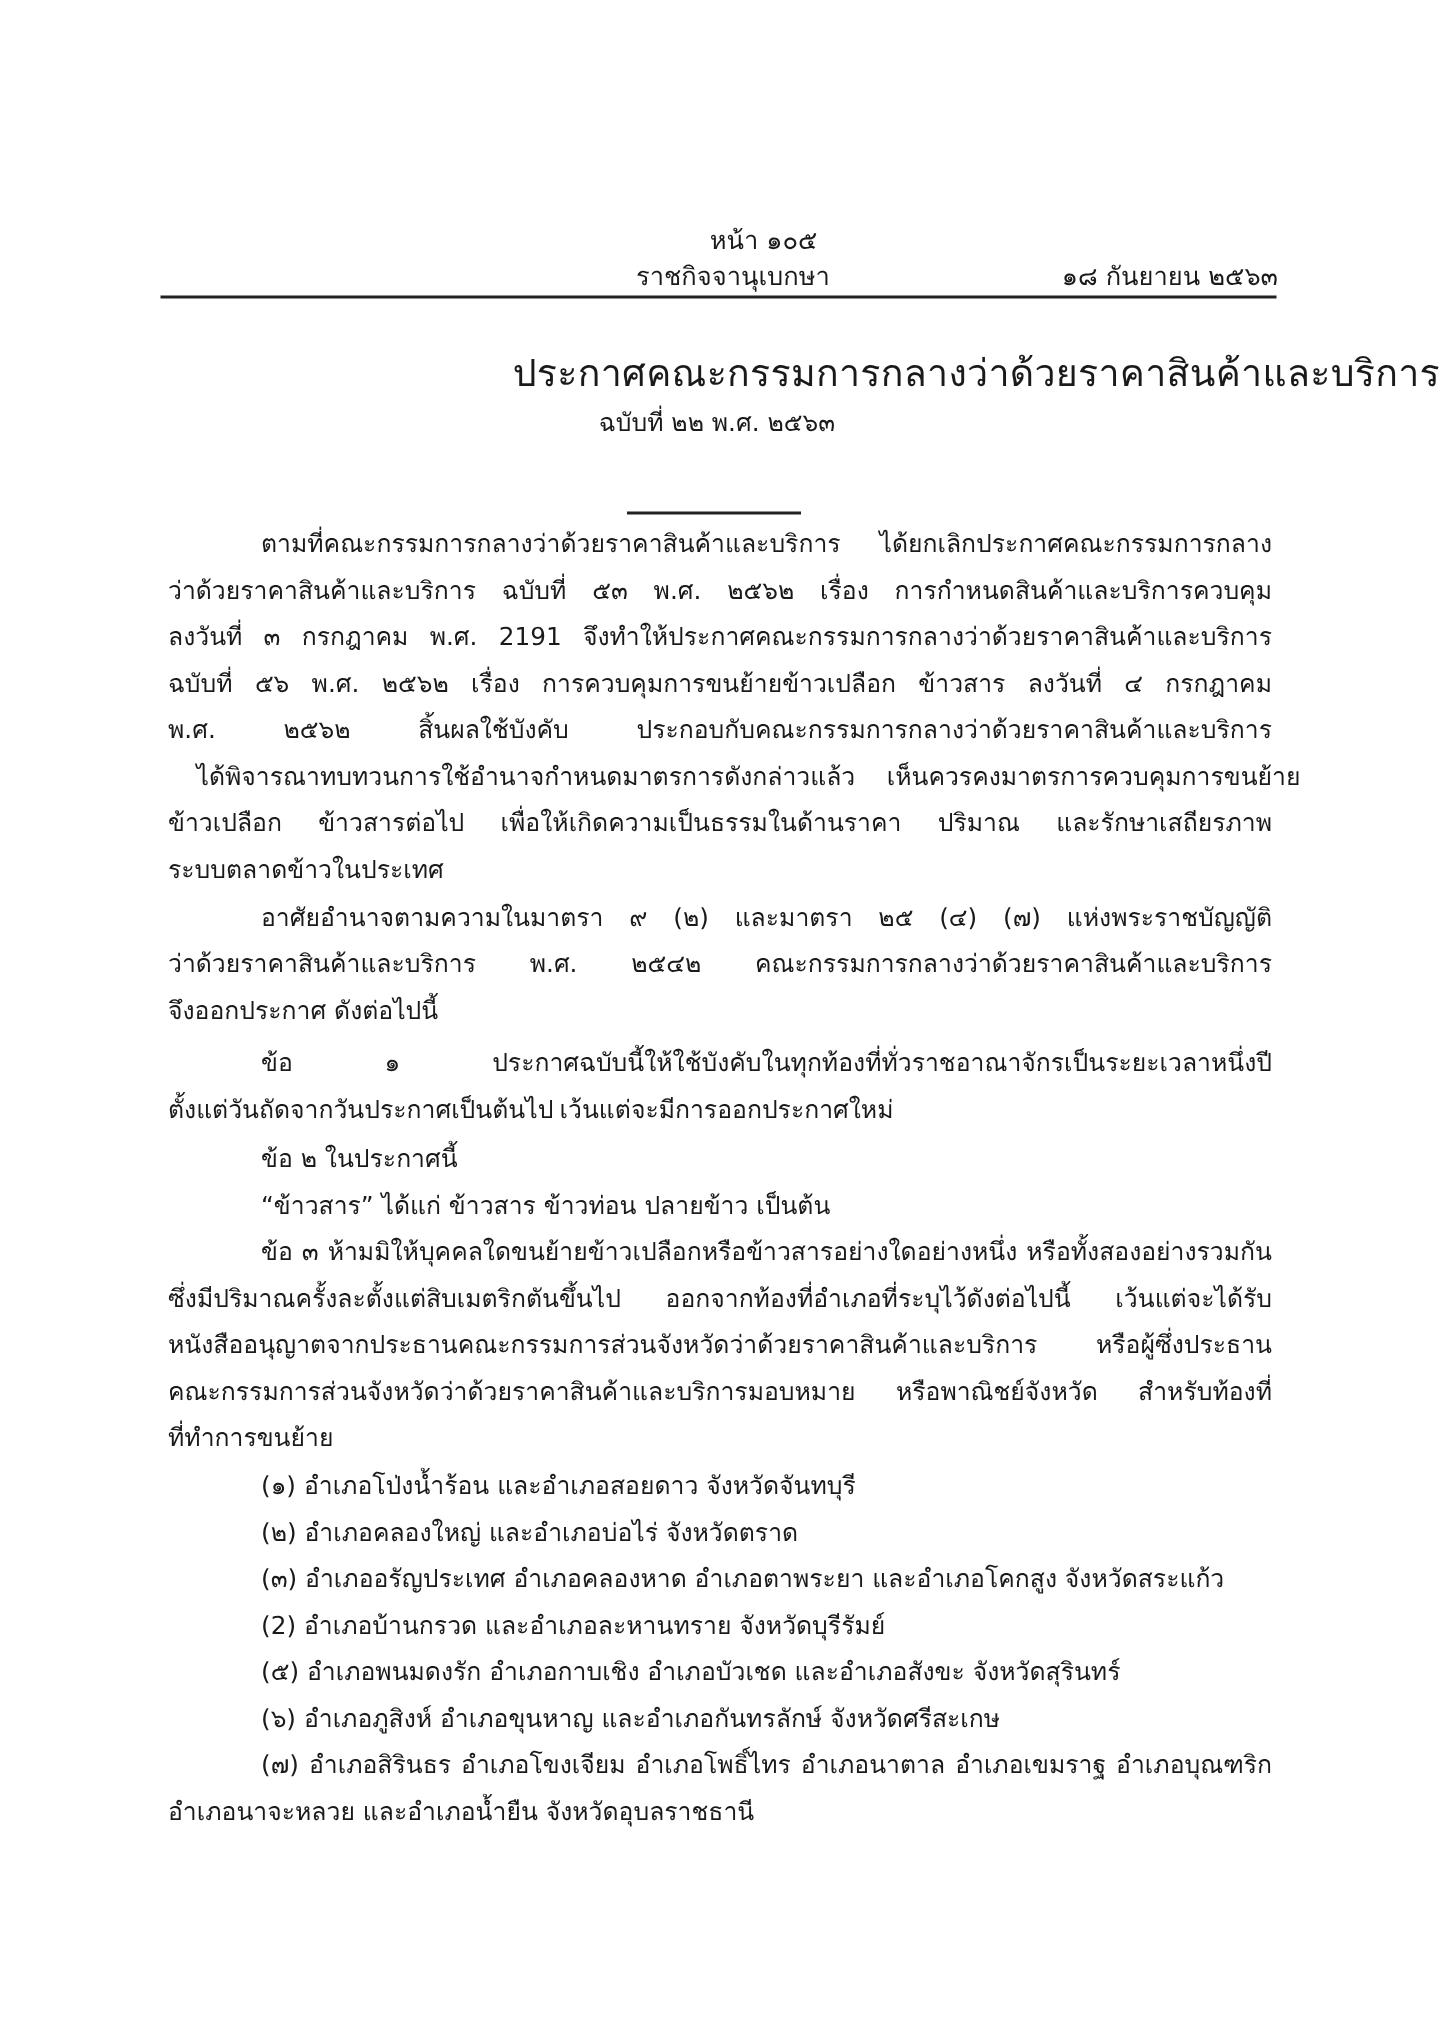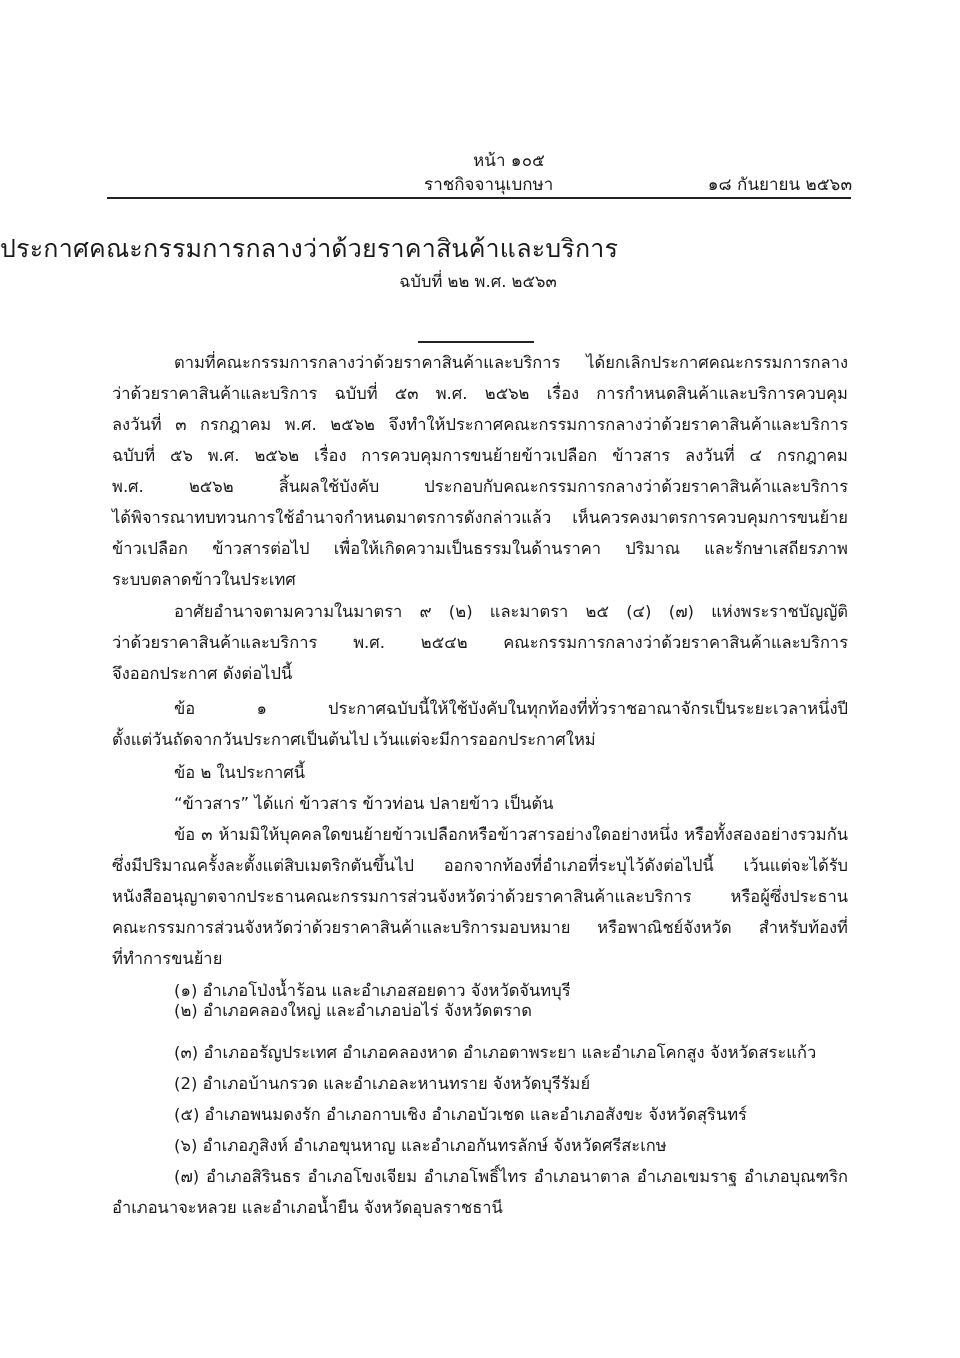--- a/index.html
+++ b/index.html
@@ -6,21 +6,21 @@
   body { width: 960px; height: 1358px; position: relative; overflow: hidden;
          font-family: "DejaVu Sans", "Liberation Sans", sans-serif; color: #1a1a1a; }
   .page { position: absolute; left: 0; top: 0; width: 960px; height: 1166px; }
   .pagenum { position: absolute; top: 146px; left: 0; width: 1018px; text-align: center; font-size: 17px; }
   .header-row { position: absolute; top: 170px; left: 112px; width: 740px; height: 26px; font-size: 17px; }
   .header-row span { position: absolute; top: 0; white-space: nowrap; }
   .h-vol { left: 0; }
   .h-gazette { left: 312px; }
   .h-date { right: 0; }
   .header-rule { position: absolute; top: 197px; left: 107px; width: 744px; height: 2px; background: #222; }
-  .title { position: absolute; top: 228px; left: 0; width: 960px; text-align: left; font-size: 25px; letter-spacing: 0.2px; }
+  .title { position: absolute; top: 228px; left: 0; width: 960px; text-align: right; font-size: 25px; letter-spacing: 0.2px; }
   .subtitle { position: absolute; left: 0; width: 960px; text-align: center; font-size: 16.5px; }
   .sub1 { top: 268px; left: -2px; }
   .sub2 { top: 299px; }
   .title-rule { position: absolute; top: 341px; left: 418px; width: 116px; height: 1.5px; background: #222; }
   .body { position: absolute; left: 112px; width: 736px; font-size: 16.5px; }
   .line { position: absolute; left: 0; white-space: nowrap; height: 30px; line-height: 30px; }
   .justify { width: 736px; text-align: justify; text-align-last: justify; }
   .indent { padding-left: 62px; box-sizing: border-box; }
   .indent-item { left: 62px; }
 </style>
@@ -37,24 +37,24 @@
   </div>
   <div class="header-rule"></div>
 
   <div class="title">ประกาศคณะกรรมการกลางว่าด้วยราคาสินค้าและบริการ</div>
   <div class="subtitle sub1">ฉบับที่  ๒๒  พ.ศ.  ๒๕๖๓</div>
   <div class="title-rule"></div>
 
   <div class="body" style="top:348px;">
     <div class="line justify indent" style="top:0px;">ตามที่คณะกรรมการกลางว่าด้วยราคาสินค้าและบริการ  ได้ยกเลิกประกาศคณะกรรมการกลาง</div>
     <div class="line justify" style="top:31px;">ว่าด้วยราคาสินค้าและบริการ  ฉบับที่  ๕๓  พ.ศ.  ๒๕๖๒  เรื่อง  การกำหนดสินค้าและบริการควบคุม</div>
-    <div class="line justify" style="top:62px;">ลงวันที่  ๓  กรกฎาคม  พ.ศ.  ๒๕๖๒  จึงทำให้ประกาศคณะกรรมการกลางว่าด้วยราคาสินค้าและบริการ</div>
+    <div class="line justify" style="top:62px;">ลงวันที่  ๓  กรกฎาคม  พ.ศ.  2191  จึงทำให้ประกาศคณะกรรมการกลางว่าด้วยราคาสินค้าและบริการ</div>
     <div class="line justify" style="top:93px;">ฉบับที่  ๕๖  พ.ศ.  ๒๕๖๒  เรื่อง  การควบคุมการขนย้ายข้าวเปลือก  ข้าวสาร  ลงวันที่  ๔  กรกฎาคม</div>
     <div class="line justify" style="top:124px;">พ.ศ.  ๒๕๖๒  สิ้นผลใช้บังคับ  ประกอบกับคณะกรรมการกลางว่าด้วยราคาสินค้าและบริการ</div>
-    <div class="line justify" style="top:155px;">ได้พิจารณาทบทวนการใช้อำนาจกำหนดมาตรการดังกล่าวแล้ว  เห็นควรคงมาตรการควบคุมการขนย้าย</div>
+    <div class="line justify" style="top:155px;margin-left:19px;">ได้พิจารณาทบทวนการใช้อำนาจกำหนดมาตรการดังกล่าวแล้ว  เห็นควรคงมาตรการควบคุมการขนย้าย</div>
     <div class="line justify" style="top:186px;">ข้าวเปลือก  ข้าวสารต่อไป  เพื่อให้เกิดความเป็นธรรมในด้านราคา  ปริมาณ  และรักษาเสถียรภาพ</div>
     <div class="line" style="top:217px;">ระบบตลาดข้าวในประเทศ</div>
   </div>
 
   <div class="body" style="top:597px;">
     <div class="line justify indent" style="top:0px;">อาศัยอำนาจตามความในมาตรา  ๙  (๒)  และมาตรา  ๒๕  (๔)  (๗)  แห่งพระราชบัญญัติ</div>
     <div class="line justify" style="top:31px;">ว่าด้วยราคาสินค้าและบริการ  พ.ศ.  ๒๕๔๒  คณะกรรมการกลางว่าด้วยราคาสินค้าและบริการ</div>
     <div class="line" style="top:62px;">จึงออกประกาศ  ดังต่อไปนี้</div>
   </div>
 
@@ -74,21 +74,21 @@
   <div class="body" style="top:820px;">
     <div class="line justify indent" style="top:0px;">ข้อ  ๓  ห้ามมิให้บุคคลใดขนย้ายข้าวเปลือกหรือข้าวสารอย่างใดอย่างหนึ่ง  หรือทั้งสองอย่างรวมกัน</div>
     <div class="line justify" style="top:31px;">ซึ่งมีปริมาณครั้งละตั้งแต่สิบเมตริกตันขึ้นไป  ออกจากท้องที่อำเภอที่ระบุไว้ดังต่อไปนี้  เว้นแต่จะได้รับ</div>
     <div class="line justify" style="top:62px;">หนังสืออนุญาตจากประธานคณะกรรมการส่วนจังหวัดว่าด้วยราคาสินค้าและบริการ  หรือผู้ซึ่งประธาน</div>
     <div class="line justify" style="top:93px;">คณะกรรมการส่วนจังหวัดว่าด้วยราคาสินค้าและบริการมอบหมาย  หรือพาณิชย์จังหวัด  สำหรับท้องที่</div>
     <div class="line" style="top:124px;">ที่ทำการขนย้าย</div>
   </div>
 
   <div class="body" style="top:976px;">
     <div class="line indent-item" style="top:0px;">(๑)  อำเภอโป่งน้ำร้อน  และอำเภอสอยดาว  จังหวัดจันทบุรี</div>
-    <div class="line indent-item" style="top:20px;">(๒)  อำเภอคลองใหญ่  และอำเภอบ่อไร่  จังหวัดตราด</div>
+    <div class="line indent-item" style="top:31px;">(๒)  อำเภอคลองใหญ่  และอำเภอบ่อไร่  จังหวัดตราด</div>
     <div class="line indent-item" style="top:62px;">(๓)  อำเภออรัญประเทศ  อำเภอคลองหาด  อำเภอตาพระยา  และอำเภอโคกสูง  จังหวัดสระแก้ว</div>
     <div class="line indent-item" style="top:93px;">(2)  อำเภอบ้านกรวด  และอำเภอละหานทราย  จังหวัดบุรีรัมย์</div>
     <div class="line indent-item" style="top:124px;">(๕)  อำเภอพนมดงรัก  อำเภอกาบเชิง  อำเภอบัวเชด  และอำเภอสังขะ  จังหวัดสุรินทร์</div>
     <div class="line indent-item" style="top:155px;">(๖)  อำเภอภูสิงห์  อำเภอขุนหาญ  และอำเภอกันทรลักษ์  จังหวัดศรีสะเกษ</div>
     <div class="line justify indent" style="top:186px;">(๗)  อำเภอสิรินธร  อำเภอโขงเจียม  อำเภอโพธิ์ไทร  อำเภอนาตาล  อำเภอเขมราฐ  อำเภอบุณฑริก</div>
     <div class="line" style="top:217px;">อำเภอนาจะหลวย  และอำเภอน้ำยืน  จังหวัดอุบลราชธานี</div>
   </div>
 
 </div>
 

